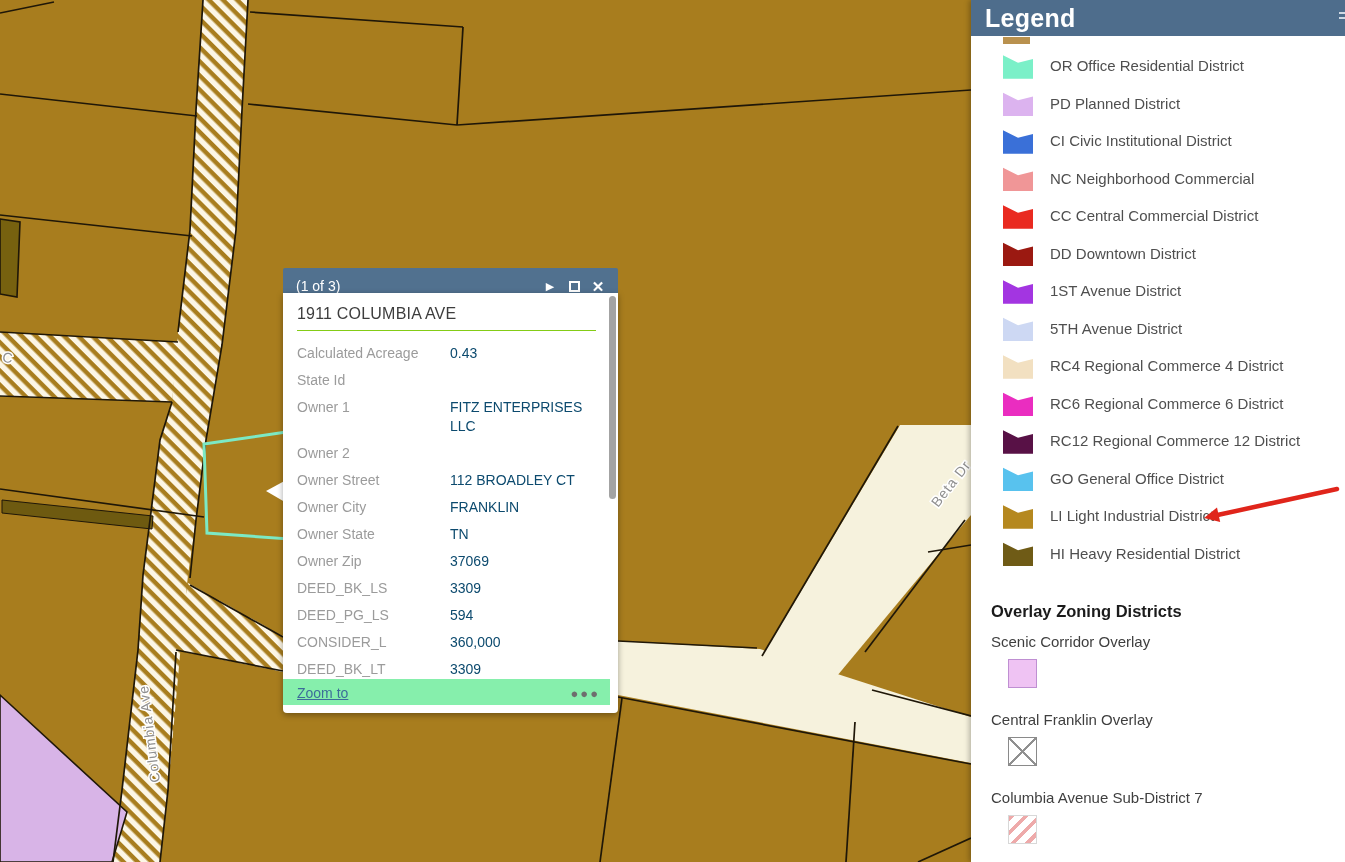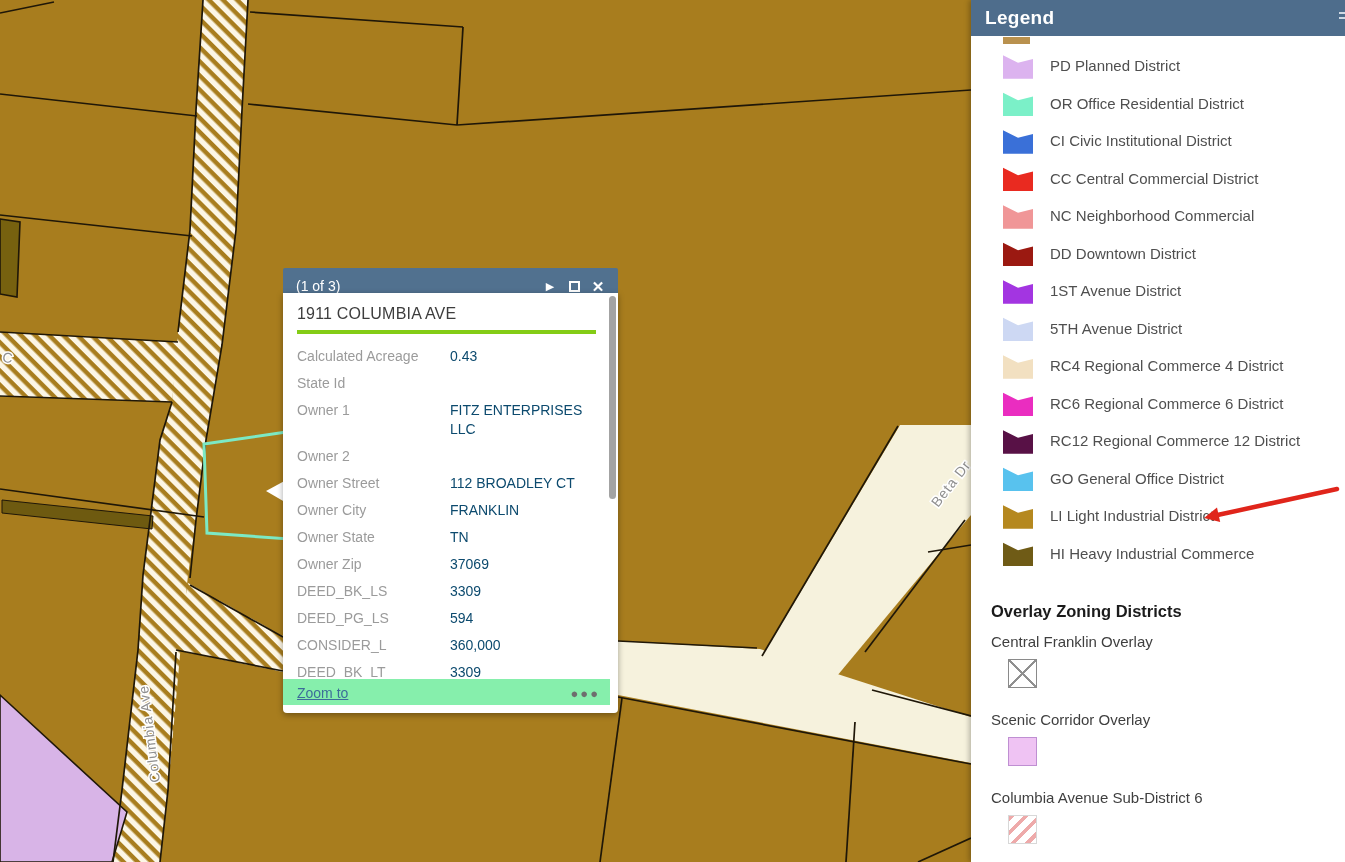--- a/index.html
+++ b/index.html
@@ -24,36 +24,36 @@
   #popup-header .pager{flex:1;}
   .hdr-btn{display:flex;align-items:center;justify-content:center;width:24px;height:25px;
     color:#fff;cursor:pointer;}
   .play-glyph{font-size:11px;line-height:1;}
   .max-glyph{width:11px;height:11px;border:2px solid #fff;display:inline-block;}
   .close-glyph{font-size:15px;line-height:1;font-weight:bold;}
   #popup-body{position:absolute;left:283px;top:293px;width:335px;height:420px;
     background:#ffffff;z-index:4;border-radius:0 0 4px 4px;
     box-shadow:0 2px 6px rgba(0,0,0,0.35);padding:12px 14px 0 14px;overflow:hidden;}
   #popup-title{font-size:16px;color:#3d3d3d;font-weight:500;letter-spacing:.2px;
-    padding-bottom:7px;border-bottom:4px solid #84cc16;margin-right:8px;}
+    padding-bottom:7px;border-bottom:1px solid #84cc16;margin-right:8px;}
   #popup-fields{margin-top:13px;margin-right:14px;}
   .field-row{display:flex;margin-bottom:8px;font-size:14px;line-height:19px;}
   .field-label{width:153px;flex:none;color:#9b9b9b;}
   .field-value{flex:1;color:#0c4a6e;}
   #popup-footer{position:absolute;left:0;bottom:8px;width:327px;height:26px;background:#86efac;
     display:flex;align-items:flex-end;padding:0 10px 4px 14px;}
   #zoom-to-link{font-size:14px;color:#3c6d99;text-decoration:underline;cursor:pointer;flex:1;}
   #more-options{color:#6e6e6e;font-size:13px;letter-spacing:2px;cursor:pointer;}
   #popup-scrollbar{position:absolute;right:2px;top:3px;width:7px;height:414px;}
   #popup-scroll-thumb{position:absolute;top:0;left:0;width:7px;height:203px;background:#a3a3a3;border-radius:4px;}
   
   #legend{position:absolute;left:971px;top:0;width:374px;height:862px;background:#ffffff;
     z-index:5;box-shadow:-2px 0 5px rgba(0,0,0,0.25);overflow:hidden;}
   #legend-header{height:36px;background:#4e6d8c;color:#fff;display:flex;align-items:center;
-    padding-left:14px;font-size:19px;font-weight:bold;letter-spacing:.3px;position:relative;}
+    padding-left:14px;font-size:25px;font-weight:bold;letter-spacing:.3px;position:relative;}
   #legend-menu{position:absolute;right:-4px;top:12px;width:10px;height:12px;}
   #legend-menu span{display:block;width:10px;height:2px;background:#cfd9e4;margin-bottom:3px;}
   #clipped-swatch{position:absolute;left:32px;top:37px;width:27px;height:7px;background:#b9914e;}
   #district-list{padding-top:11px;}
   .legend-row{display:flex;align-items:center;height:37.5px;padding-left:32px;}
   .legend-swatch{width:30px;height:26px;flex:none;
     clip-path:polygon(0 10%,50% 38%,100% 24%,100% 100%,0 100%);}
   .legend-label{margin-left:17px;font-size:15px;color:#4f4f4f;}
   #overlay-heading{margin:30px 0 0 20px;font-size:16.5px;font-weight:bold;color:#1b1b1b;}
   .overlay-item .overlay-label{margin:23px 0 0 20px;font-size:15px;color:#3f3f3f;}
@@ -228,45 +228,45 @@
           <span></span>
           <span></span>
         </span>
     </div>
 
     <div id="clipped-swatch"></div>
 
     <div id="district-list">
 
         <div class="legend-row">
+          <div class="legend-swatch" style="background: rgb(123, 240, 200);"></div>
+          <div class="legend-label">OR Office Residential District</div>
+        </div>
+
+        <div class="legend-row">
           <div class="legend-swatch" style="background: rgb(220, 179, 239);"></div>
           <div class="legend-label">PD Planned District</div>
         </div>
 
         <div class="legend-row">
-          <div class="legend-swatch" style="background: rgb(123, 240, 200);"></div>
-          <div class="legend-label">OR Office Residential District</div>
-        </div>
-
-        <div class="legend-row">
           <div class="legend-swatch" style="background: rgb(58, 112, 216);"></div>
           <div class="legend-label">CI Civic Institutional District</div>
         </div>
 
         <div class="legend-row">
+          <div class="legend-swatch" style="background: rgb(240, 150, 151);"></div>
+          <div class="legend-label">NC Neighborhood Commercial</div>
+        </div>
+
+        <div class="legend-row">
           <div class="legend-swatch" style="background: rgb(233, 42, 32);"></div>
           <div class="legend-label">CC Central Commercial District</div>
         </div>
 
         <div class="legend-row">
-          <div class="legend-swatch" style="background: rgb(240, 150, 151);"></div>
-          <div class="legend-label">NC Neighborhood Commercial</div>
-        </div>
-
-        <div class="legend-row">
           <div class="legend-swatch" style="background: rgb(155, 25, 17);"></div>
           <div class="legend-label">DD Downtown District</div>
         </div>
 
         <div class="legend-row">
           <div class="legend-swatch" style="background: rgb(163, 53, 225);"></div>
           <div class="legend-label">1ST Avenue District</div>
         </div>
 
         <div class="legend-row">
@@ -294,40 +294,40 @@
           <div class="legend-label">GO General Office District</div>
         </div>
 
         <div class="legend-row">
           <div class="legend-swatch" style="background: rgb(181, 136, 31);"></div>
           <div class="legend-label">LI Light Industrial District</div>
         </div>
 
         <div class="legend-row">
           <div class="legend-swatch" style="background: rgb(111, 91, 22);"></div>
-          <div class="legend-label">HI Heavy Industrial Commerce</div>
+          <div class="legend-label">HI Heavy Residential District</div>
         </div>
       </div>
 
     <div id="overlay-heading">Overlay Zoning Districts</div>
 
     <div id="overlay-list">
+
+        <div class="overlay-item">
+          <div class="overlay-label">Scenic Corridor Overlay</div>
+          <div class="overlay-swatch pink-square"></div>
+        </div>
 
         <div class="overlay-item">
           <div class="overlay-label">Central Franklin Overlay</div>
           <div class="overlay-swatch cross-square"></div>
         </div>
 
         <div class="overlay-item">
-          <div class="overlay-label">Scenic Corridor Overlay</div>
-          <div class="overlay-swatch pink-square"></div>
-        </div>
-
-        <div class="overlay-item">
-          <div class="overlay-label">Columbia Avenue Sub-District 6</div>
+          <div class="overlay-label">Columbia Avenue Sub-District 7</div>
           <div class="overlay-swatch red-stripes"></div>
         </div>
       </div>
 
     <svg id="arrow-overlay" viewBox="0 0 374 862">
       <path d="M366,489 L247.6,514.8" fill="none" stroke-width="4.5" stroke-linecap="round" stroke="#e0251b"></path>
       <polygon points="233,518 249.2,522.1 246,507.5" fill="#e0251b"></polygon>
     </svg>
   </div>
 

